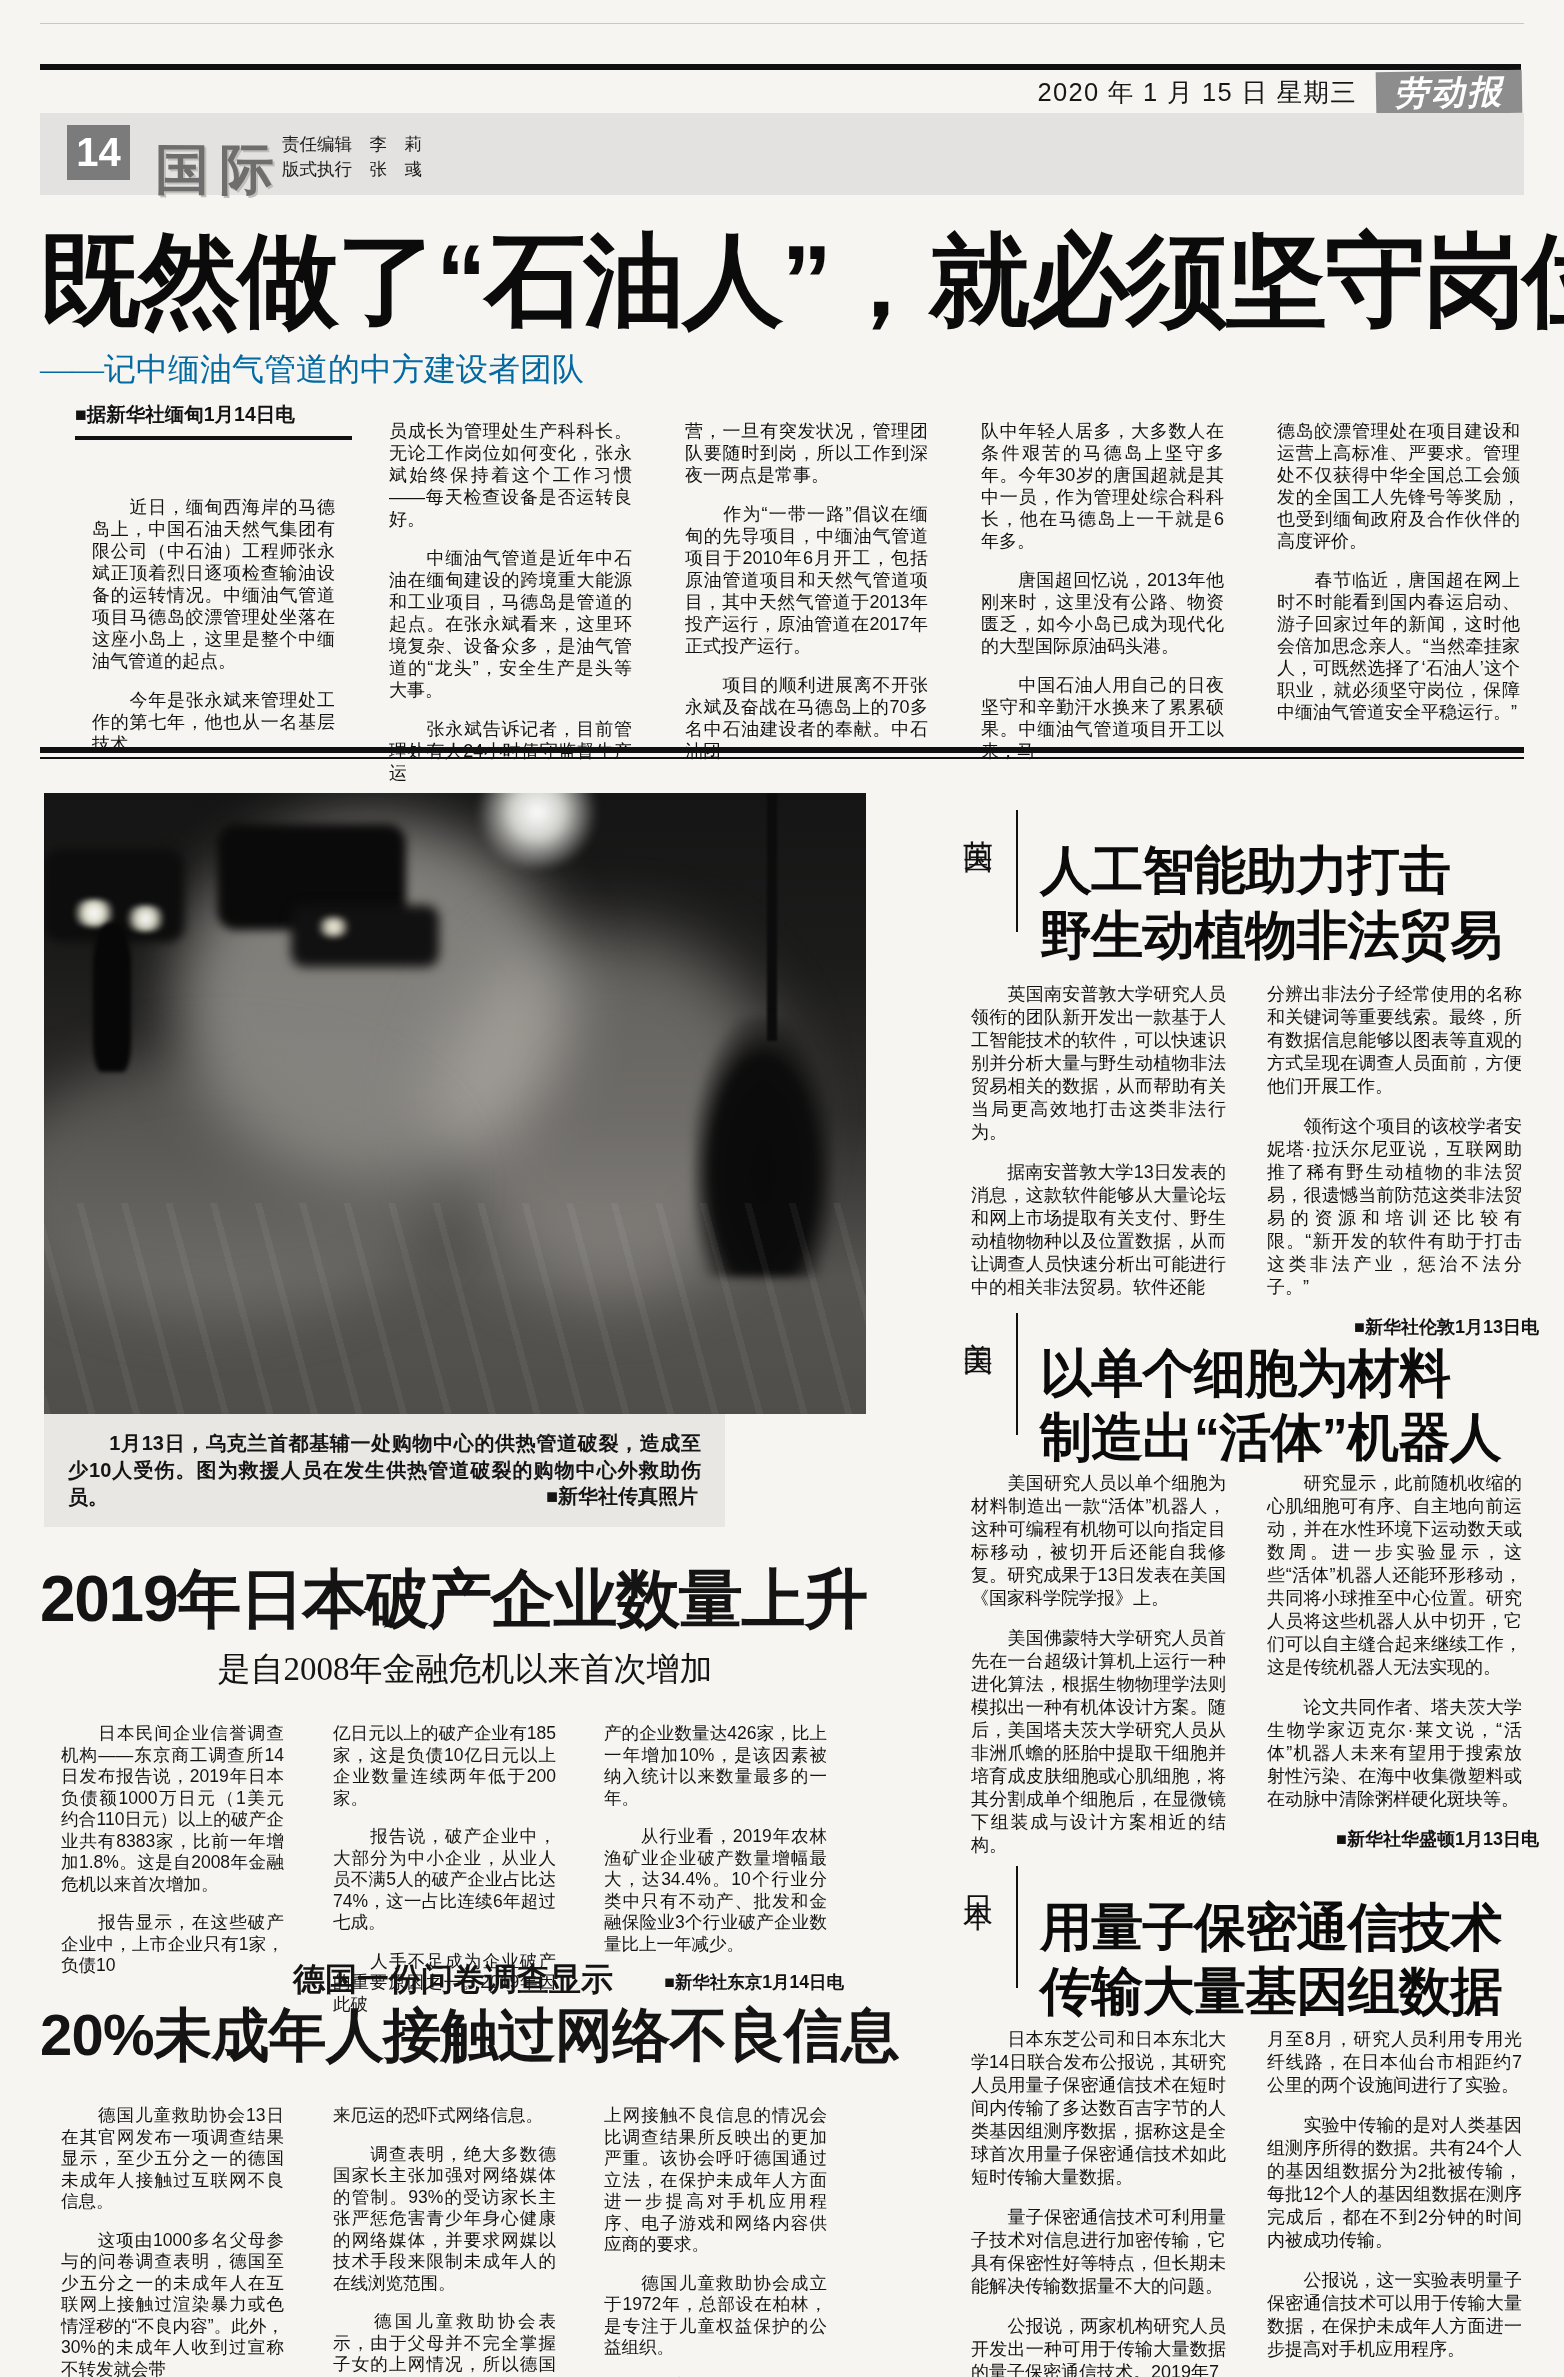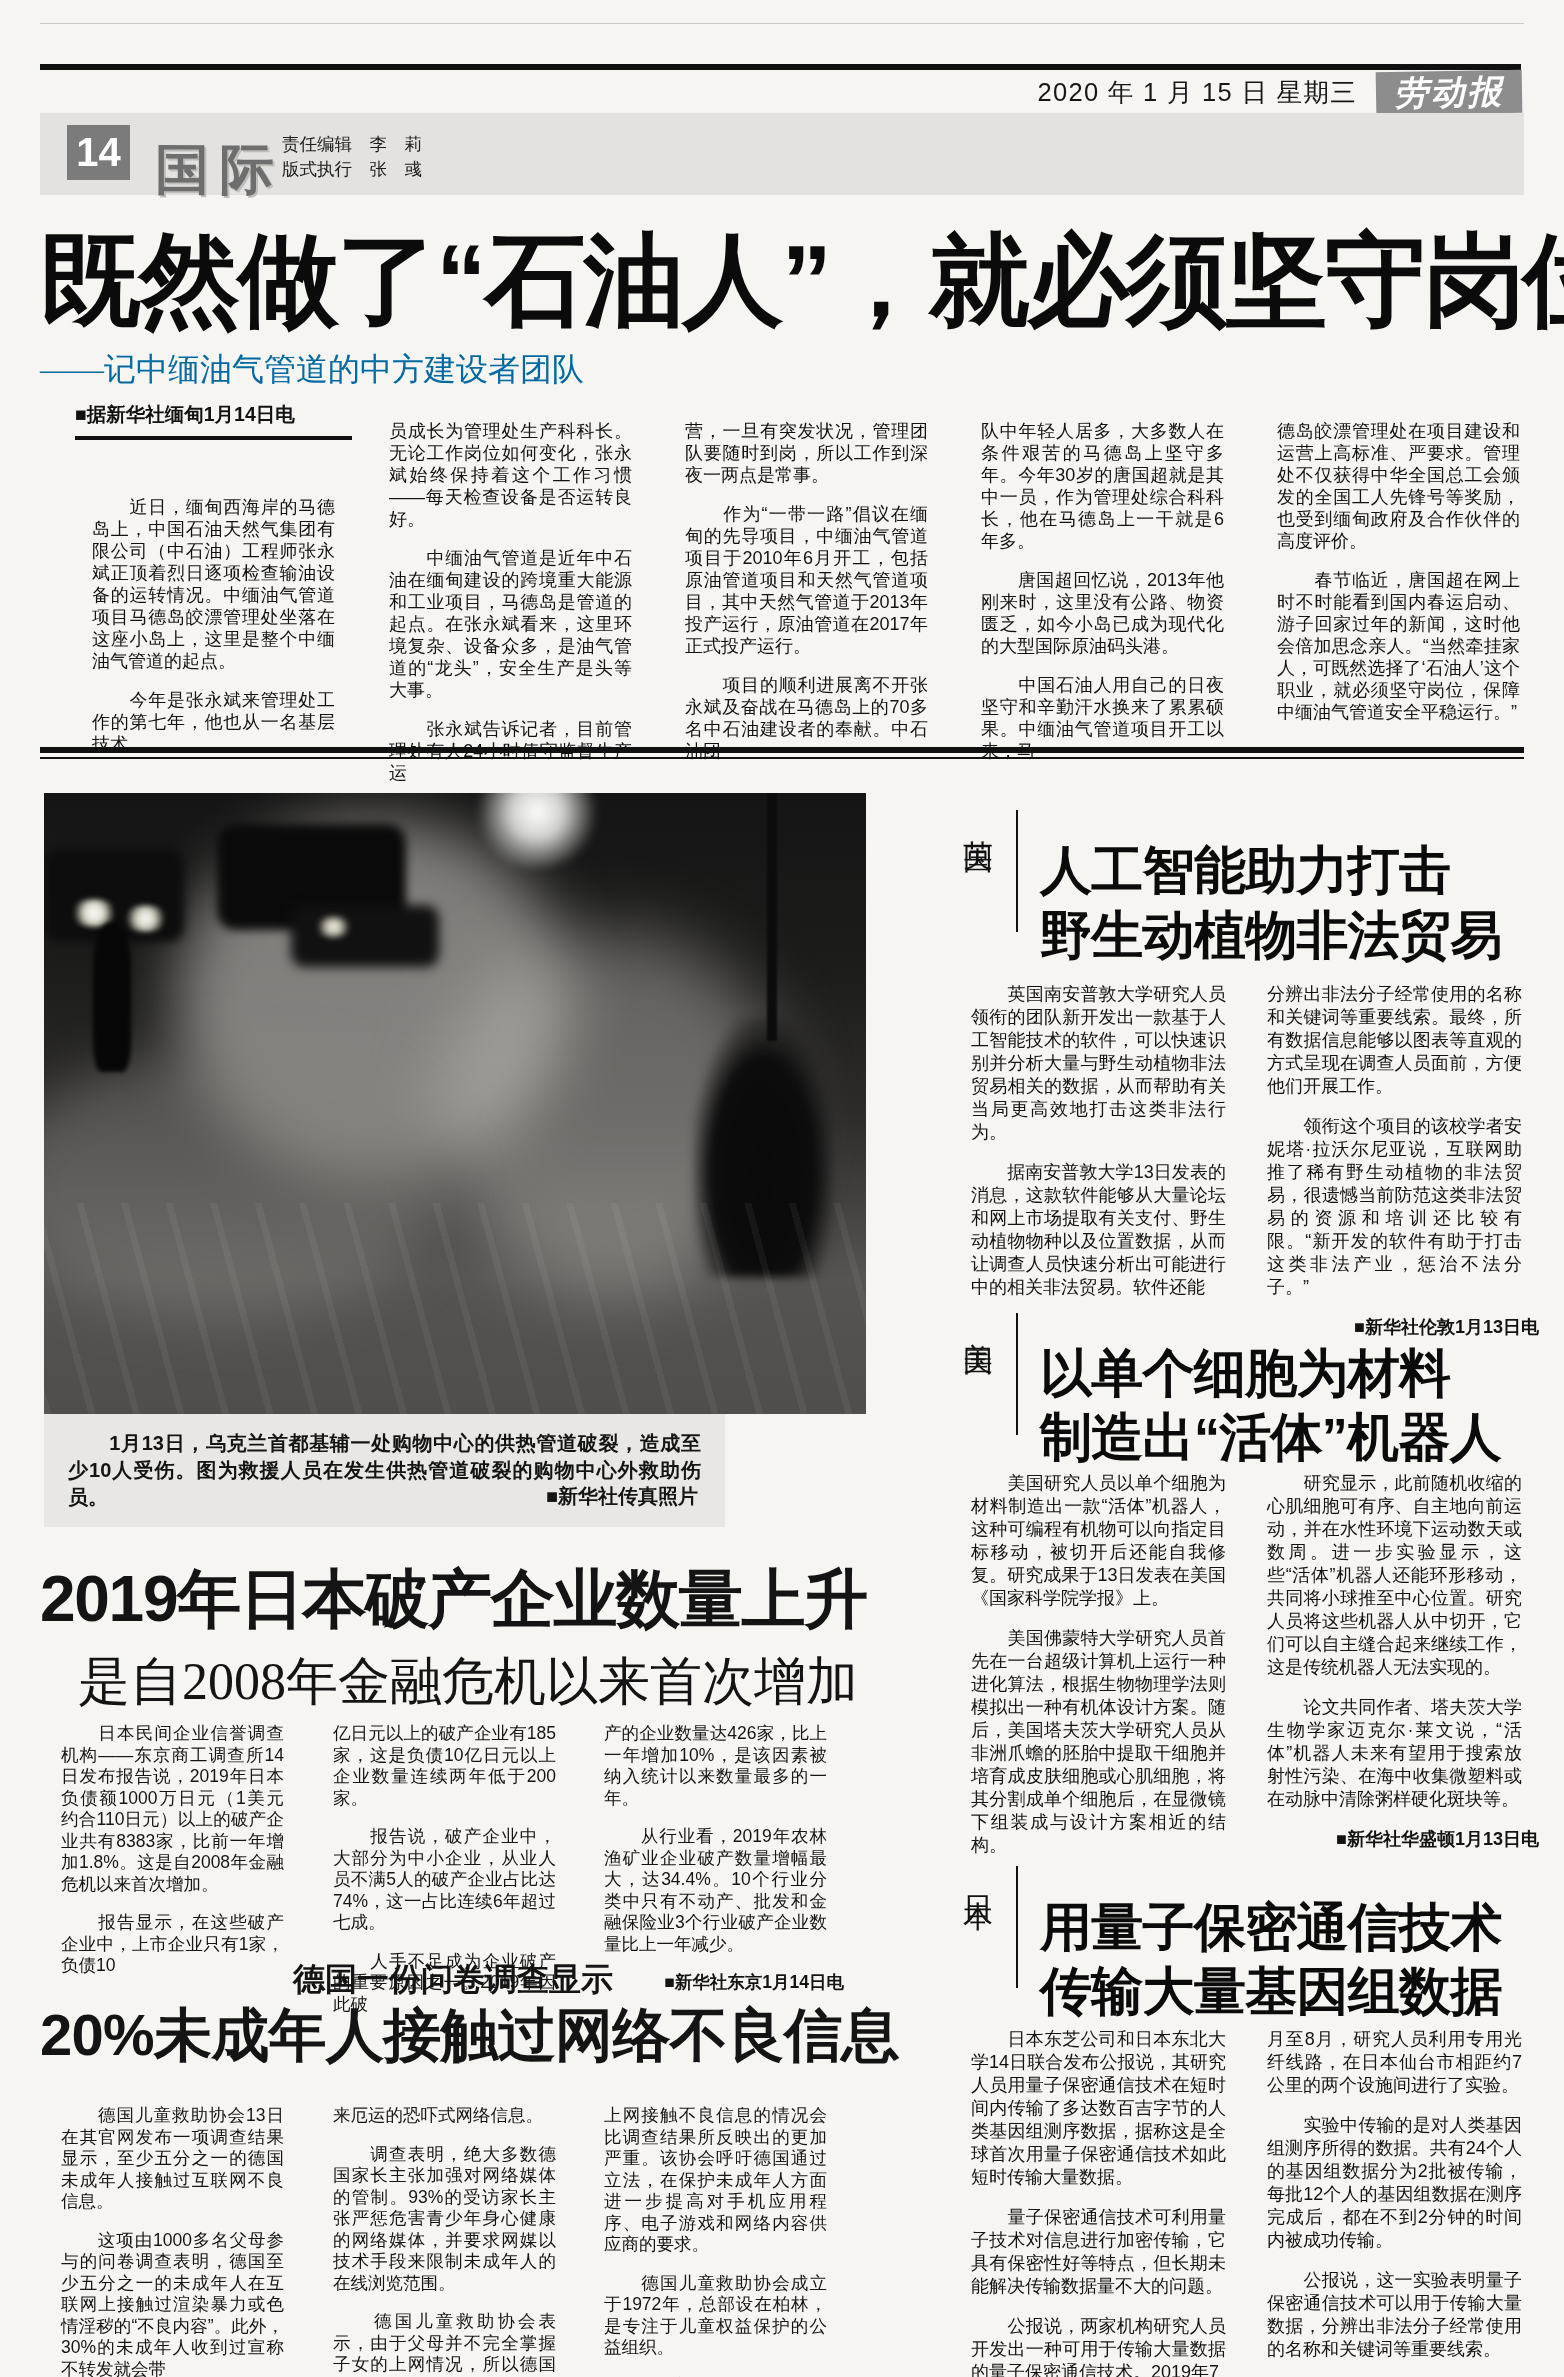--- a/index.html
+++ b/index.html
@@ -61,21 +61,21 @@
   .caption-credit{position:absolute;right:27px;bottom:17.5px;font-size:20px;font-weight:700;}
   
   .sec-label{font-size:30px;letter-spacing:5.4px;color:#111;writing-mode:vertical-rl;text-orientation:upright;}
   .sec-rule{width:2px;background:#111;}
   .sec-headline{left:1040px;width:486px;font-size:52px;font-weight:900;line-height:64px;letter-spacing:-0.7px;color:#0b0b0b;white-space:nowrap;margin-top:35px;}
   .sec-col{width:289px;font-size:18px;line-height:23px;text-align:justify;color:#121212;}
   .colA{left:954px;} .colB{left:1250px;}
   .credit{text-align:right;font-weight:700;margin-top:4px;white-space:pre-wrap;}
   
   .bk-headline{left:40px;top:1556px;width:826px;text-align:center;font-size:64px;font-weight:900;letter-spacing:-1.3px;white-space:nowrap;}
-  .bk-subhead{left:32px;top:1647px;width:826px;text-align:right;font-size:52px;font-weight:500;
+  .bk-subhead{left:52px;top:1647px;width:826px;text-align:center;font-size:33px;font-weight:500;
               font-family:"Liberation Serif","DejaVu Serif",serif;}
   .bk-col{top:1706px;width:257px;font-size:17.5px;line-height:21.5px;text-align:justify;}
   .bc1{left:44px;} .bc2{left:316px;} .bc3{left:587px;}
   
   .de-kicker{left:40px;top:1958px;width:826px;text-align:center;font-size:32px;font-weight:600;}
   .de-headline{left:40px;top:1997px;width:826px;text-align:center;font-size:58px;font-weight:900;letter-spacing:-0.7px;white-space:nowrap;}
   .de-col{top:2088px;width:257px;font-size:17.5px;line-height:21.5px;text-align:justify;}
 </style>
 </head>
 <body>
@@ -185,21 +185,21 @@
   <div class="abs sec-headline" style="top:1924px;">传输大量基因组数据</div>
   <div class="abs sec-col colA" style="top:2011px;">
       <p class="para">　　日本东芝公司和日本东北大学14日联合发布公报说，其研究人员用量子保密通信技术在短时间内传输了多达数百吉字节的人类基因组测序数据，据称这是全球首次用量子保密通信技术如此短时传输大量数据。</p>
       <p class="para">　　量子保密通信技术可利用量子技术对信息进行加密传输，它具有保密性好等特点，但长期未能解决传输数据量不大的问题。</p>
       <p class="para">　　公报说，两家机构研究人员开发出一种可用于传输大量数据的量子保密通信技术。2019年7</p>
     </div>
   <div class="abs sec-col colB" style="top:2011px;">
     <div>
         <p class="para">月至8月，研究人员利用专用光纤线路，在日本仙台市相距约7公里的两个设施间进行了实验。</p>
         <p class="para">　　实验中传输的是对人类基因组测序所得的数据。共有24个人的基因组数据分为2批被传输，每批12个人的基因组数据在测序完成后，都在不到2分钟的时间内被成功传输。</p>
-        <p class="para">　　公报说，这一实验表明量子保密通信技术可以用于传输大量数据，分辨出非法分子经常使用的名称和关键词等重要线索。</p>
+        <p class="para">　　公报说，这一实验表明量子保密通信技术可以用于传输大量数据，在保护未成年人方面进一步提高对手机应用程序。</p>
       </div>
     <div class="credit">■据新华社东京1月14日电</div>
   </div>
 
   <div class="abs bk-headline">2019年日本破产企业数量上升</div>
   <div class="abs bk-subhead">是自2008年金融危机以来首次增加</div>
   <div class="abs bk-col bc1">
       <p class="para">　　日本民间企业信誉调查机构——东京商工调查所14日发布报告说，2019年日本负债额1000万日元（1美元约合110日元）以上的破产企业共有8383家，比前一年增加1.8%。这是自2008年金融危机以来首次增加。</p>
       <p class="para">　　报告显示，在这些破产企业中，上市企业只有1家，负债10</p>
     </div>

